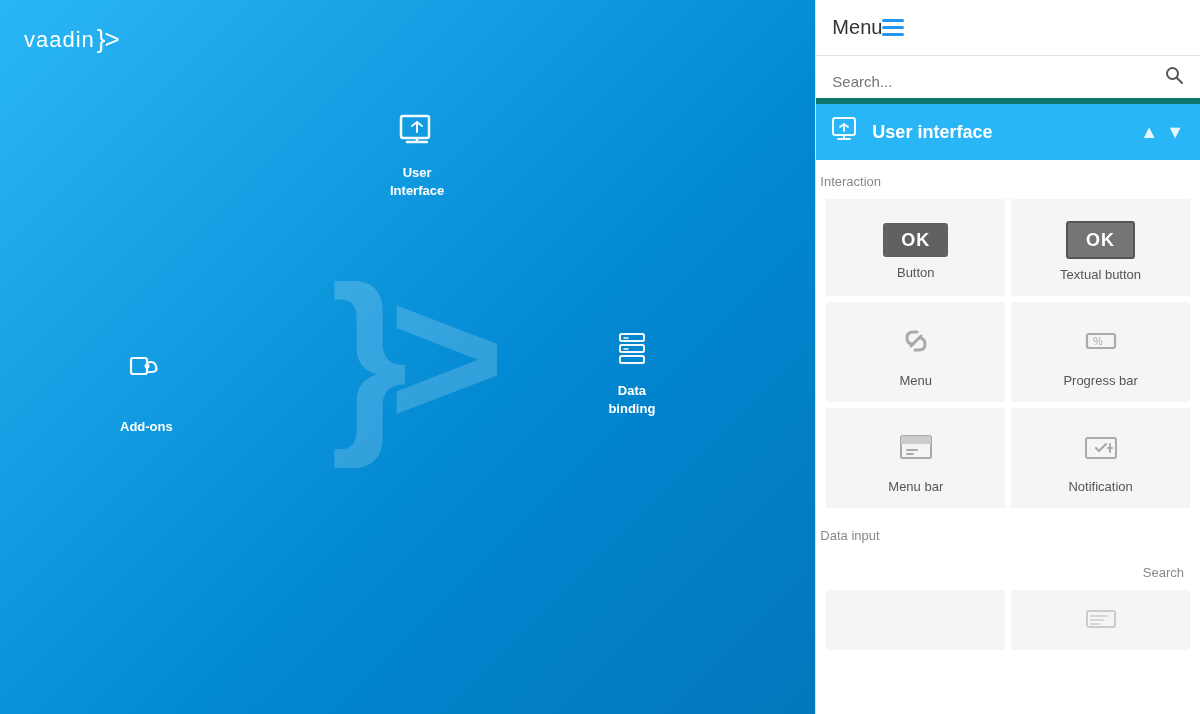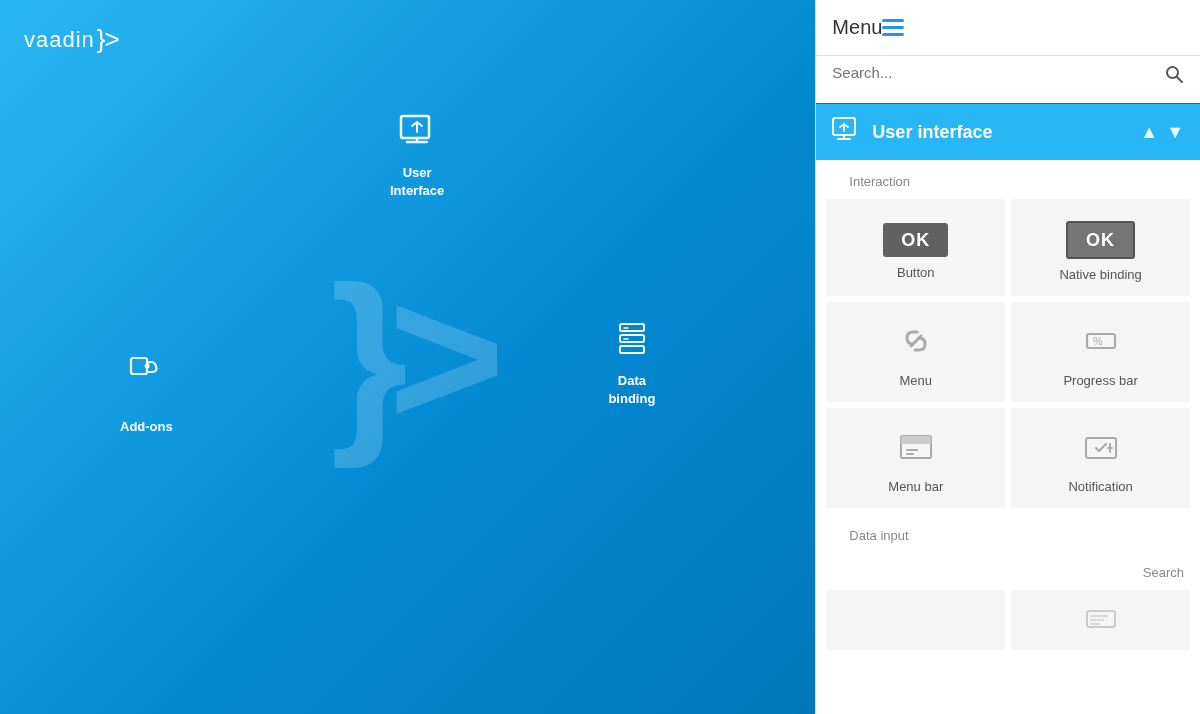--- a/index.html
+++ b/index.html
@@ -65,21 +65,21 @@
       left: 390px;
     }
 
     .nav-addons {
       top: 348px;
       left: 120px;
       gap: 18px;
     }
 
     .nav-databinding {
-      top: 320px;
+      top: 330px;
       right: 160px;
     }
 
     .nav-foundation {
       bottom: 110px;
       left: 355px;
     }
 
     
     .right-panel {
@@ -118,23 +118,23 @@
     .hamburger-icon span {
       display: block;
       width: 22px;
       height: 3px;
       background: #2196f3;
       border-radius: 2px;
     }
 
     .search-bar {
       display: flex;
-      align-items: flex-start;
+      align-items: flex-end;
       padding: 8px 16px;
-      border-bottom: 1px solid #0f766e;
+      border-bottom: 6px solid #0f766e;
       height: 48px;
       flex-shrink: 0;
       gap: 34px;
     }
 
     .search-bar input {
       flex: 1;
       border: none;
       outline: none;
       font-size: 15px;
@@ -182,21 +182,21 @@
     }
 
     
     .menu-content {
       flex: 1;
       overflow-y: auto;
       padding: 0;
     }
 
     .subsection-label {
-      padding: 14px 33px 8px;
+      padding: 14px 4px 8px;
       font-size: 13px;
       color: #888;
       font-weight: 400;
     }
 
     .grid-items {
       display: grid;
       grid-template-columns: 1fr 1fr;
       gap: 2px;
       padding: 0 8px;
@@ -389,21 +389,21 @@
         <div class="item-icon">
           <div class="ok-btn">OK</div>
         </div>
         <div class="item-label">Button</div>
       </div>
 
       <div class="grid-item">
         <div class="item-icon">
           <div class="ok-btn-native">OK</div>
         </div>
-        <div class="item-label">Native binding</div>
+        <div class="item-label">Textual button</div>
       </div>
 
       <div class="grid-item">
         <div class="item-icon">
           <svg class="link-icon-svg" viewBox="0 0 38 38" fill="none">
             <path d="M16 22 Q10 22 10 16 Q10 10 16 10 L20 10" stroke="#aaa" stroke-width="3" stroke-linecap="round" fill="none"></path>
             <path d="M22 16 Q28 16 28 22 Q28 28 22 28 L18 28" stroke="#aaa" stroke-width="3" stroke-linecap="round" fill="none"></path>
             <line x1="14" y1="24" x2="24" y2="14" stroke="#aaa" stroke-width="3" stroke-linecap="round"></line>
           </svg>
         </div>

